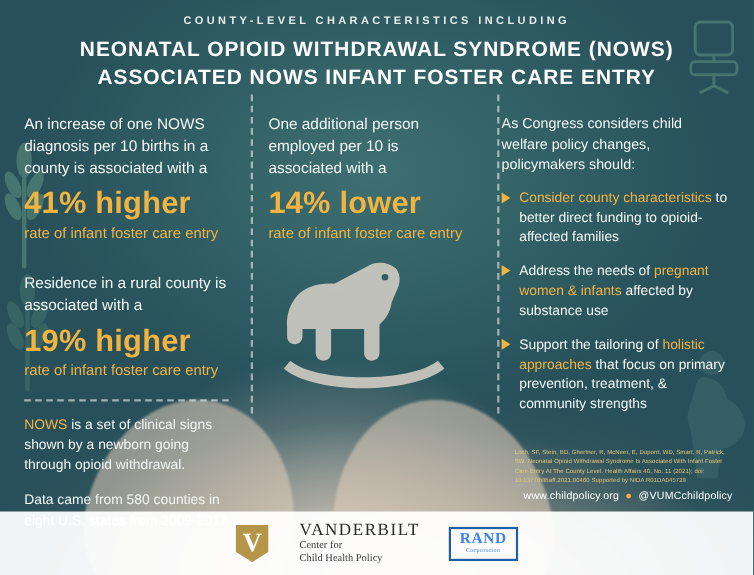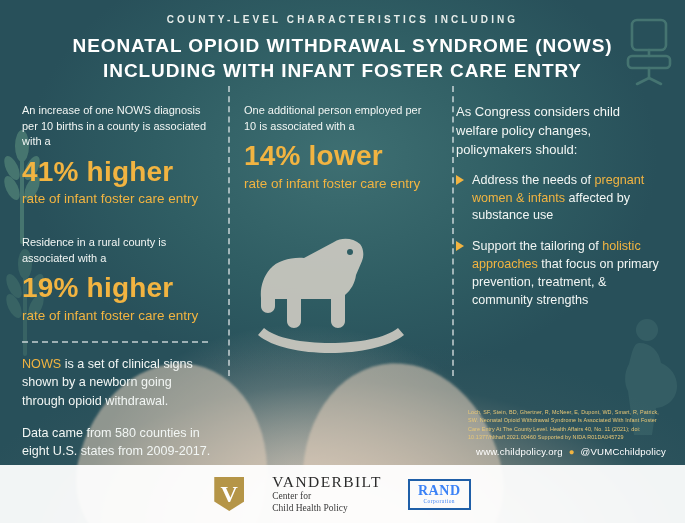--- a/index.html
+++ b/index.html
@@ -52,21 +52,21 @@
   .cols { position: relative; display: flex; padding: 12px 18px 0 22px; }
   .col { position: relative; }
   .col-1 { width: 208px; padding-right: 14px; }
   .col-2 { width: 210px; padding: 0 14px; }
   .col-3 { width: 222px; padding-left: 16px; }
 
   .vdash { position: absolute; top: 0; width: 0; border-left: 2px dashed rgba(255,255,255,0.55); height: 290px; }
   .vdash-1 { left: 228px; top: 86px; }
   .vdash-2 { left: 452px; top: 86px; }
 
-  .stat-lead { font-size: 11px; line-height: 1.42; color: #f2f6f4; }
+  .stat-lead { font-size: 14px; line-height: 1.42; color: #f2f6f4; }
   .stat-big {
     font-size: 28px; font-weight: bold; color: #f2b441; line-height: 1.05;
     margin: 7px 0 4px; letter-spacing: 0.2px;
   }
   .stat-sub { font-size: 13.5px; line-height: 1.38; color: #f2b441; }
 
   .block-2 { margin-top: 26px; }
 
   .hdash {
     margin: 16px 0 12px; height: 0;
@@ -135,21 +135,21 @@
 <div class="poster">
 
   <div class="hand-glow"></div>
   <div class="hand hand-l"></div>
   <div class="hand hand-r"></div>
 
   <div class="header">
     <div class="eyebrow">COUNTY-LEVEL CHARACTERISTICS INCLUDING</div>
     <div class="title">
       <span class="l1">NEONATAL OPIOID WITHDRAWAL SYNDROME (NOWS)</span>
-      <span class="l2">INCLUDING WITH INFANT FOSTER CARE ENTRY</span>
+      <span class="l2">ASSOCIATED NOWS INFANT FOSTER CARE ENTRY</span>
     </div>
   </div>
 
   <div class="vdash vdash-1"></div>
   <div class="vdash vdash-2"></div>
 
   <svg class="icon-wheat" viewBox="0 0 40 120">
     <g fill="#4f7f74" opacity="0.95">
       <rect x="18" y="30" width="4" height="88" rx="2"></rect>
       <ellipse cx="20" cy="20" rx="7" ry="16"></ellipse>
@@ -219,20 +219,24 @@
       <div class="stat-block">
         <div class="stat-lead">One additional person employed per 10 is associated with a</div>
         <div class="stat-big">14% lower</div>
         <div class="stat-sub">rate of infant foster care entry</div>
       </div>
     </div>
 
     <div class="col col-3">
       <div class="rt-lead">As Congress considers child welfare policy changes, policymakers should:</div>
 
+      <div class="bullet">
+        <span class="tri"></span>
+        <span class="hl">Consider county characteristics</span><span> to better direct funding to opioid-affected families</span>
+      </div>
 
       <div class="bullet">
         <span class="tri"></span>
         <span>Address the needs of </span><span class="hl">pregnant women &amp; infants</span><span> affected by substance use</span>
       </div>
 
       <div class="bullet">
         <span class="tri"></span>
         <span>Support the tailoring of </span><span class="hl">holistic approaches</span><span> that focus on primary prevention, treatment, &amp; community strengths</span>
       </div>

